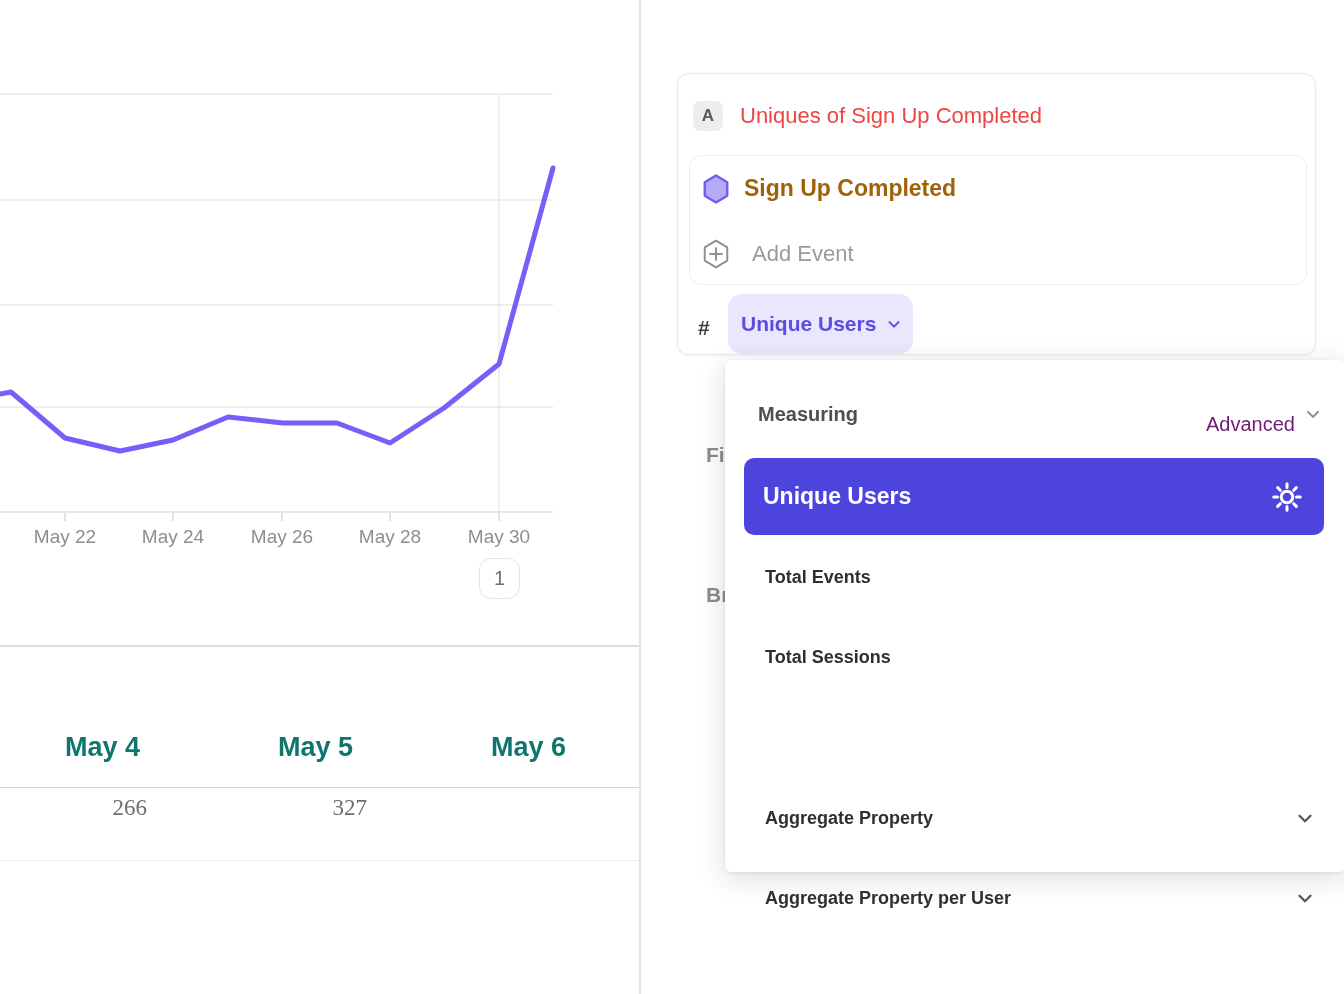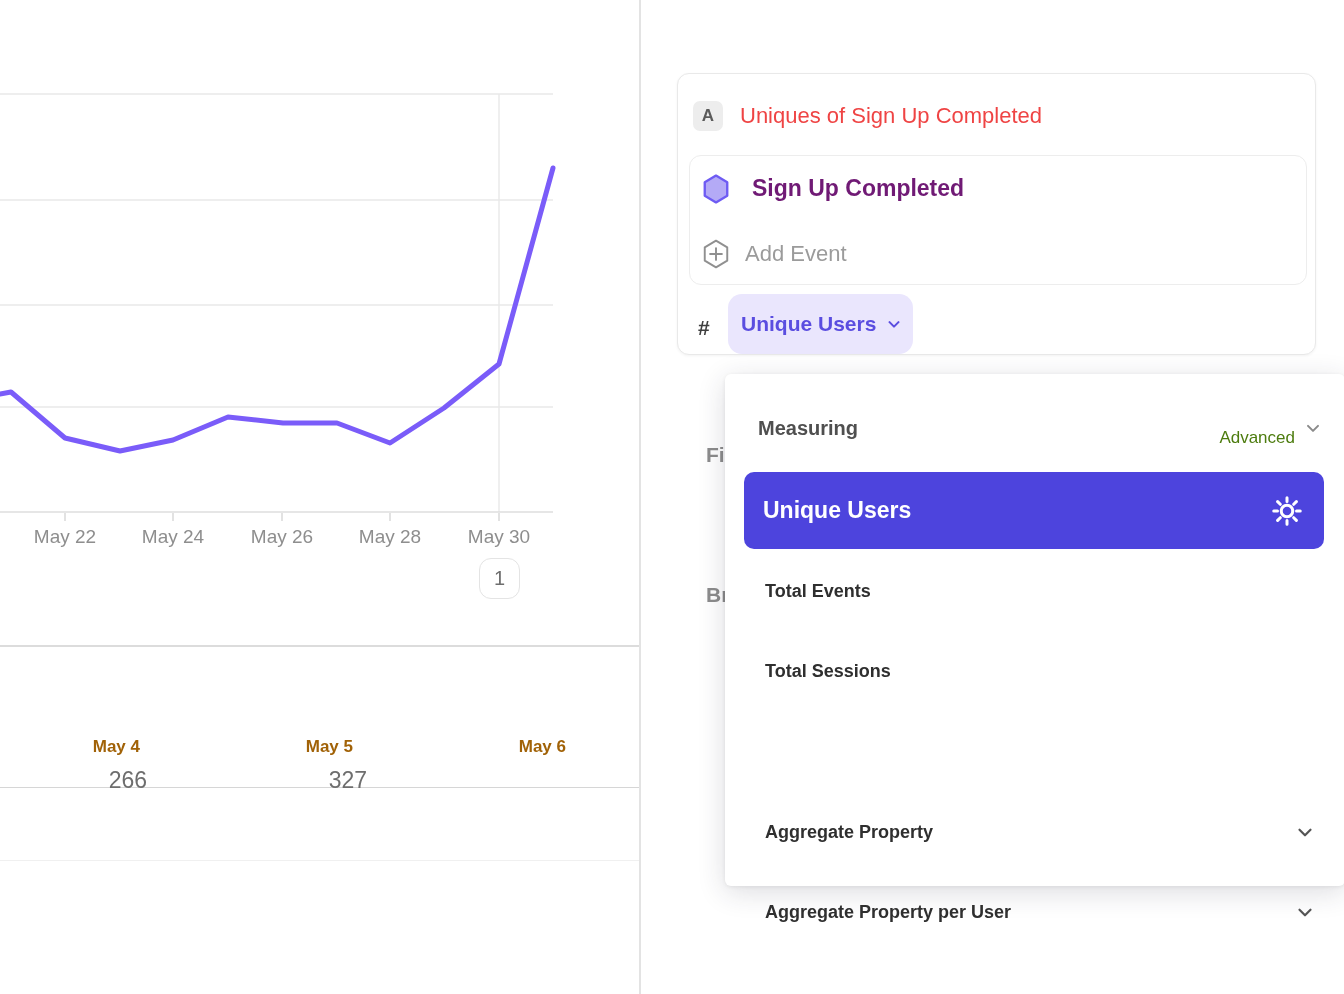--- a/index.html
+++ b/index.html
@@ -15,26 +15,26 @@
     position:absolute; left:479px; top:558px; width:41px; height:41px;
     border:1.5px solid #e4e4e4; border-radius:12px; background:#fff;
     display:flex; align-items:center; justify-content:center;
     font-size:20px; color:#6e6e6e;
   }
   .divider-h { position:absolute; left:0; top:645px; width:639px; height:1.5px; background:#dcdcdc; }
   .divider-v { position:absolute; left:639px; top:0; width:1.5px; height:994px; background:#e3e3e3; }
 
   .tbl-row { position:absolute; left:0; width:639px; display:flex; }
   .tbl-row.hdr  { top:710px; height:74px; }
-  .tbl-row.vals { top:744px; height:72px; }
+  .tbl-row.vals { top:772px; height:72px;font-family:Liberation Serif, serif; }
   .tbl-cell {
     width:220px; padding-right:73px; text-align:right;
     display:flex; align-items:center; justify-content:flex-end;
   }
-  .hdr .tbl-cell  { font-size:17px; font-weight:600; color:#a16207; }
+  .hdr .tbl-cell  { font-size:27px; font-weight:600; color:#0f766e; }
   .vals .tbl-cell { font-size:23px; color:#6e6e6e; }
   .tbl-sep   { position:absolute; left:0; top:787px; width:639px; height:1px; background:#d6d6d6; }
   .tbl-sep2  { position:absolute; left:0; top:860px; width:639px; height:1px; background:#f0f0f0; }
 
   
   .metric-card {
     position:absolute; left:677px; top:73px; width:639px; height:282px;
     background:#fff; border:1px solid #e9e9e9; border-radius:12px;
     box-shadow:0 1px 3px rgba(0,0,0,.05); z-index:2;
   }
@@ -47,22 +47,22 @@
   .card-title { margin-left:17px; font-size:22px; color:#ef4444; }
 
   .event-card {
     position:absolute; left:11px; top:81px; width:618px; height:130px;
     border:1px solid #ededed; border-radius:12px; background:#fff;
   }
   .event-row {
     height:65px; display:flex; align-items:center; padding-left:13px;
   }
   .event-row .icon { width:26px; display:flex; align-items:center; justify-content:center; }
-  .event-label { margin-left:23px; font-size:23px; font-weight:600; color:#701a75; }
-  .add-label   { margin-left:16px; font-size:22px; color:#9b9b9b; }
+  .event-label { margin-left:15px; font-size:23px; font-weight:600; color:#a16207; }
+  .add-label   { margin-left:23px; font-size:22px; color:#9b9b9b; }
 
   .hash { position:absolute; left:20px; top:239px; font-size:21px; font-weight:600; color:#3f3f3f; line-height:30px; }
   .metric-pill {
     position:absolute; left:50px; top:220px; width:185px; height:60px;
     background:var(--pill-bg); border-radius:14px;
     display:flex; align-items:center; justify-content:space-between;
     padding:0 10px 0 13px; cursor:pointer;
   }
   .metric-pill .pill-text { font-size:21px; font-weight:600; color:var(--pill-text); }
   .metric-pill .chev { color:var(--pill-text); display:flex; }
@@ -70,32 +70,32 @@
   
   .section-label {
     position:absolute; left:706px; z-index:1;
     font-size:21px; font-weight:700; color:#8c8c8c; line-height:28px;
   }
   .section-label.filter    { top:441px; }
   .section-label.breakdown { top:581px; }
 
   
   .dropdown {
-    position:absolute; left:725px; top:374px; width:620px; height:512px;
+    position:absolute; left:725px; top:360px; width:620px; height:512px;
     background:#fff; border-radius:6px; z-index:5;
     box-shadow:0 6px 28px rgba(35,35,60,.16), 0 1px 4px rgba(0,0,0,.07);
   }
   .dd-header {
     position:absolute; left:0; top:28px; width:100%; height:52px;
     display:flex; align-items:center; justify-content:space-between;
     padding:0 22px 0 33px;
   }
   .dd-header .dd-title { font-size:20px; font-weight:600; color:#4f4f4f; }
   .dd-mode { display:flex; align-items:center; gap:8px; cursor:pointer; }
-  .dd-mode .mode-text { font-size:17px; color:#4d7c0f;margin-top:20px; }
+  .dd-mode .mode-text { font-size:20px; color:#701a75;margin-top:20px; }
   .dd-mode .chev { color:#8a8a8a; display:flex; }
 
   .dd-item {
     position:absolute; left:0; width:100%; height:80px;
     display:flex; align-items:center; justify-content:space-between;
     padding:0 29px 0 40px; cursor:pointer;
     font-size:18px; font-weight:600; color:#2f2f2f;
   }
   .dd-item .chev { color:#555; display:flex; }
   .dd-item.selected {

